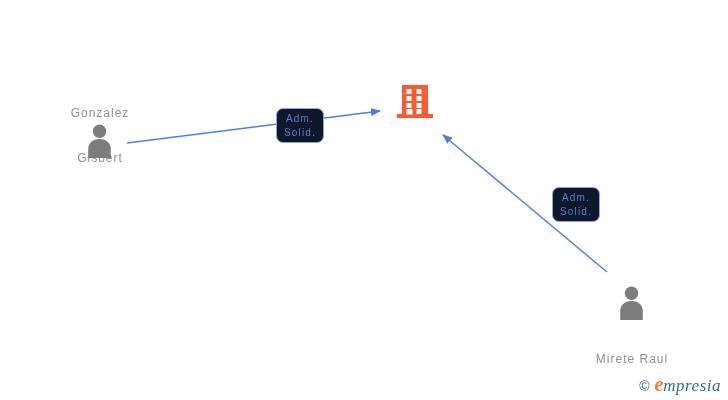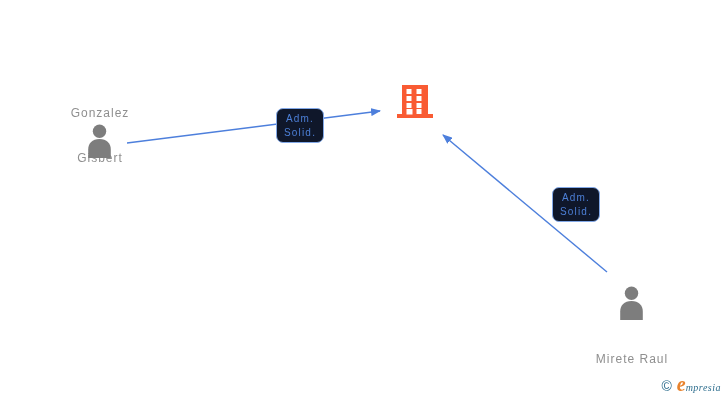--- a/index.html
+++ b/index.html
@@ -39,21 +39,21 @@
   .rel-box-1 { left:228px; top:108px; }
   .rel-box-2 { left:504px; top:187px; }
 
   .brand {
     position:absolute; right:7px; top:373px; height:22px;
     display:flex; align-items:baseline; cursor:pointer;
   }
   .brand .copyright { color:var(--brand-teal); font-size:14px; margin-right:5px; }
   .brand .wordmark { font-family:"Liberation Serif", serif; font-style:italic; }
   .brand .letter-e { color:var(--brand-orange); font-size:20px; font-weight:bold; }
-  .brand .rest { color:var(--brand-teal); font-size:10px; letter-spacing:0.5px; }
+  .brand .rest { color:var(--brand-teal); font-size:17px; letter-spacing:0.5px; }
 </style>
 </head>
 <body>
 
 <div class="canvas">
 
   <svg class="edges" width="728" height="400" viewBox="0 0 728 400">
     <defs>
       <marker id="arrowhead" markerUnits="userSpaceOnUse" markerWidth="10" markerHeight="8" refX="9" refY="4" orient="auto">
         <path class="arrow-head" d="M0,0 L10,4 L0,8 Z"></path>

